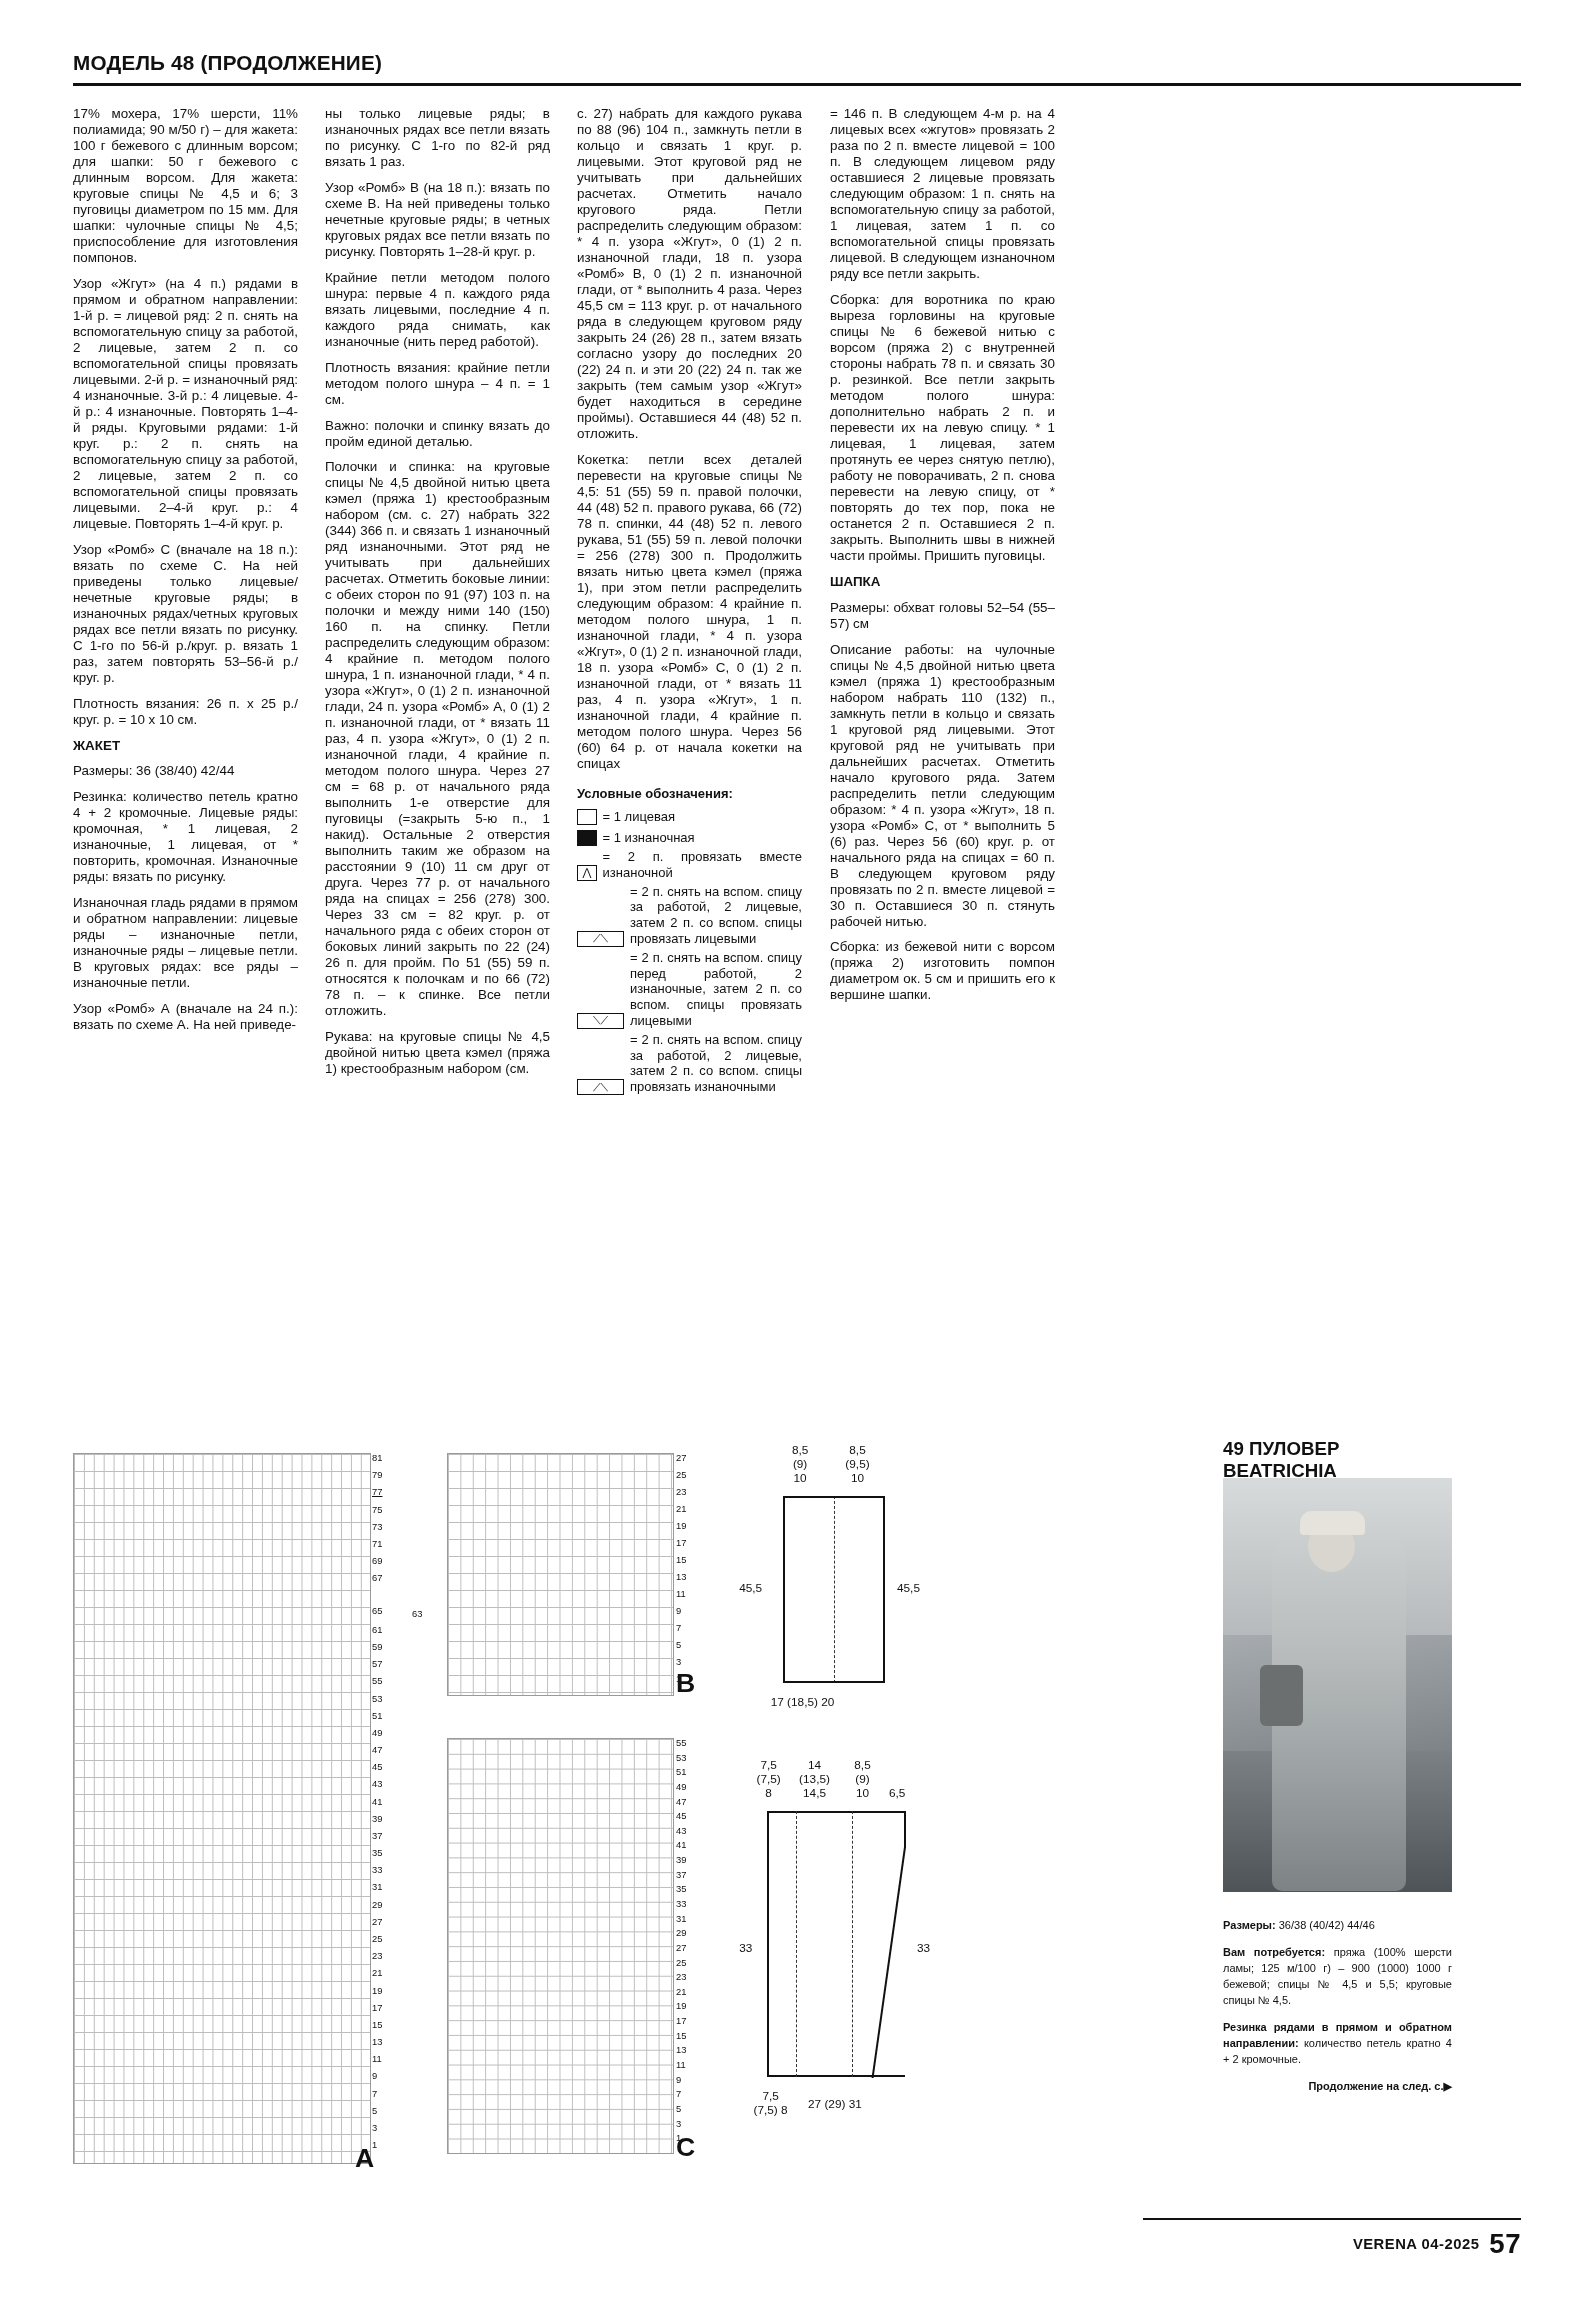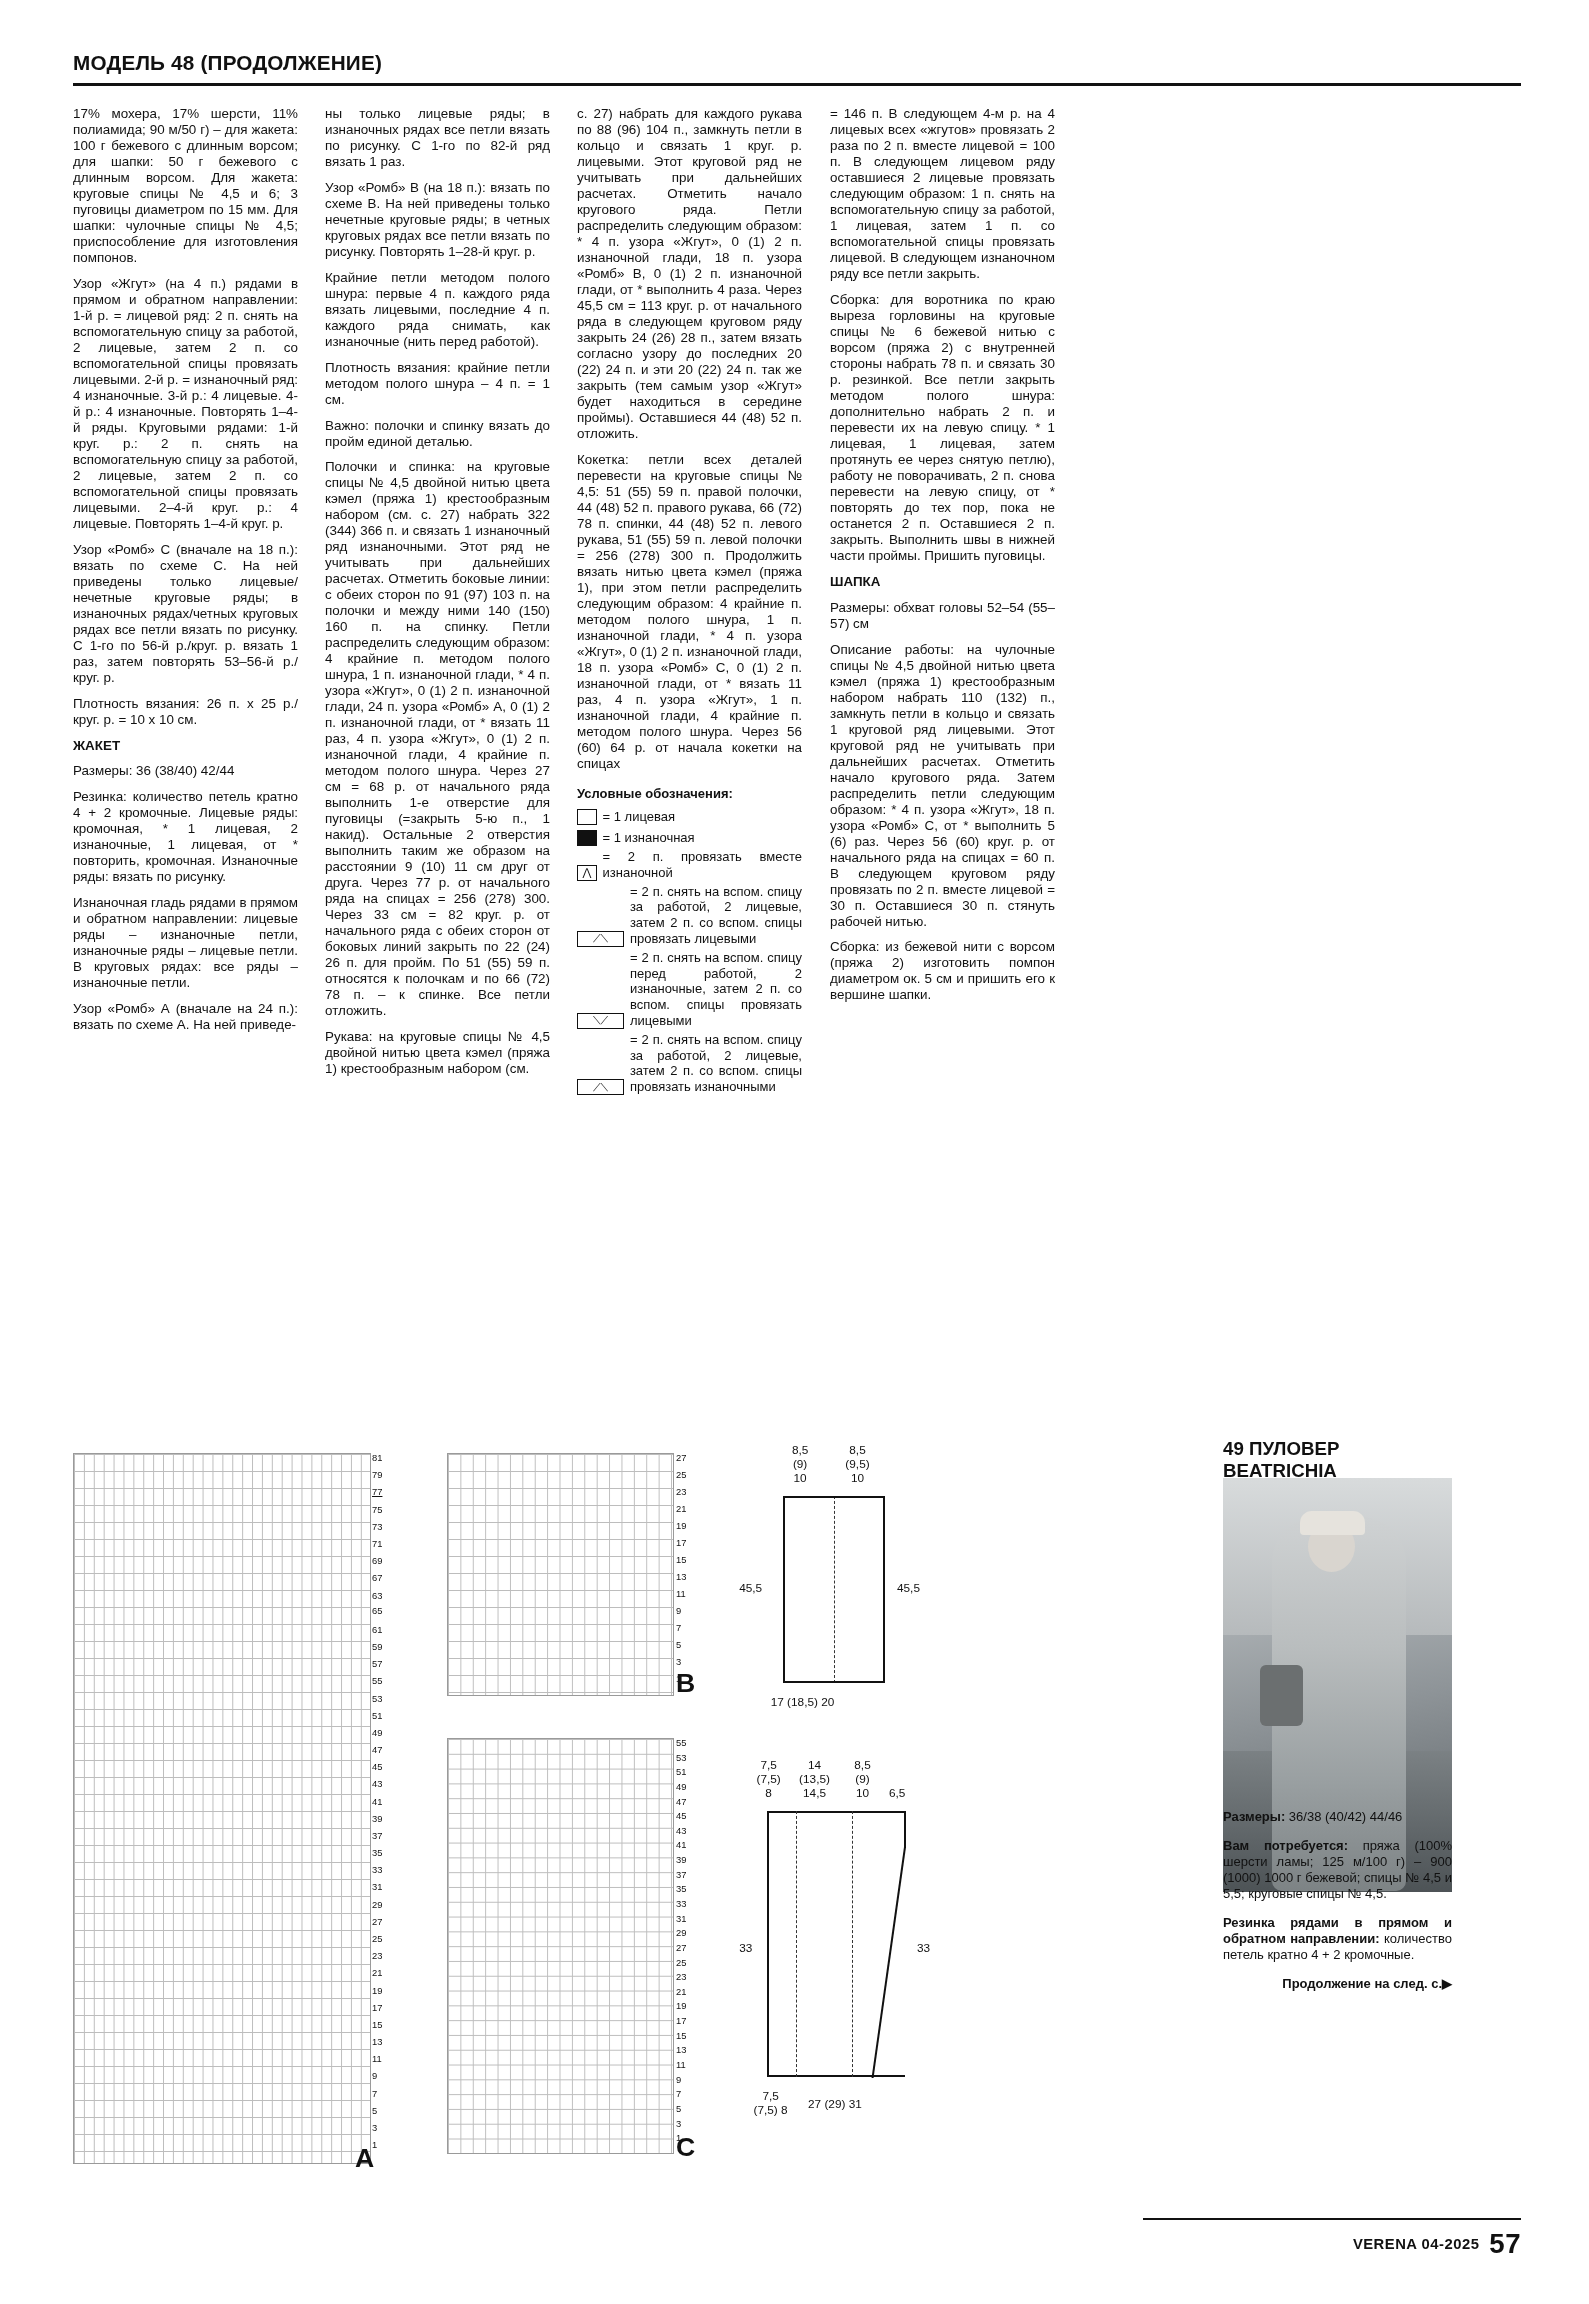--- a/index.html
+++ b/index.html
@@ -91,22 +91,22 @@
   }
   .photo .cap{
     position:absolute;left:77px;top:33px;width:65px;height:23.6px;border-radius:11.8px 11.8px 3.9px 3.9px;
     background:#e6e3dd;
   }
   .photo .bag{
     position:absolute;left:37px;top:187px;width:43px;height:61px;border-radius:5.9px;
     background:#6b6f70;
   }
   .m49txt{
-    position:absolute;left:1223px;top:1796px;width:229px;
-    font-size:13px;line-height:16px;text-align:justify;
+    position:absolute;left:1223px;top:1906px;width:229px;
+    font-size:11px;line-height:16px;text-align:justify;
   }
   
   .footer-rule{position:absolute;left:1143px;top:2218px;width:378px;height:2px;background:#111;}
   .footer{
     position:absolute;right:69px;top:2228px;text-align:right;
     font-size:14.8px;font-weight:bold;letter-spacing:0.5px;
   }
   .footer .pg{font-size:27.6px;margin-left:9.9px;vertical-align:-3.9px;}
 </style>
 </head>
@@ -194,21 +194,21 @@
       <div class="rowlabels" style="left:299px;top:0;width:25.6px;height:709px;" id="rowsA">
           <div style="top: 0px; left: 0px;">81</div>
           <div style="top: 17px; left: 0px;">79</div>
           <div style="top: 34px; left: 0px; text-decoration: underline;">77</div>
           <div style="top: 52px; left: 0px;">75</div>
           <div style="top: 69px; left: 0px;">73</div>
           <div style="top: 86px; left: 0px;">71</div>
           <div style="top: 103px; left: 0px;">69</div>
           <div style="top: 120px; left: 0px;">67</div>
           <div style="top: 153px; left: 0px;">65</div>
-          <div style="top: 138px; left: 0px;">63</div>
+          <div style="top: 156px; left: 0px; padding-left: 40px;">63</div>
           <div style="top: 172px; left: 0px;">61</div>
           <div style="top: 189px; left: 0px;">59</div>
           <div style="top: 206px; left: 0px;">57</div>
           <div style="top: 223px; left: 0px;">55</div>
           <div style="top: 241px; left: 0px;">53</div>
           <div style="top: 258px; left: 0px;">51</div>
           <div style="top: 275px; left: 0px;">49</div>
           <div style="top: 292px; left: 0px;">47</div>
           <div style="top: 309px; left: 0px;">45</div>
           <div style="top: 326px; left: 0px;">43</div>

